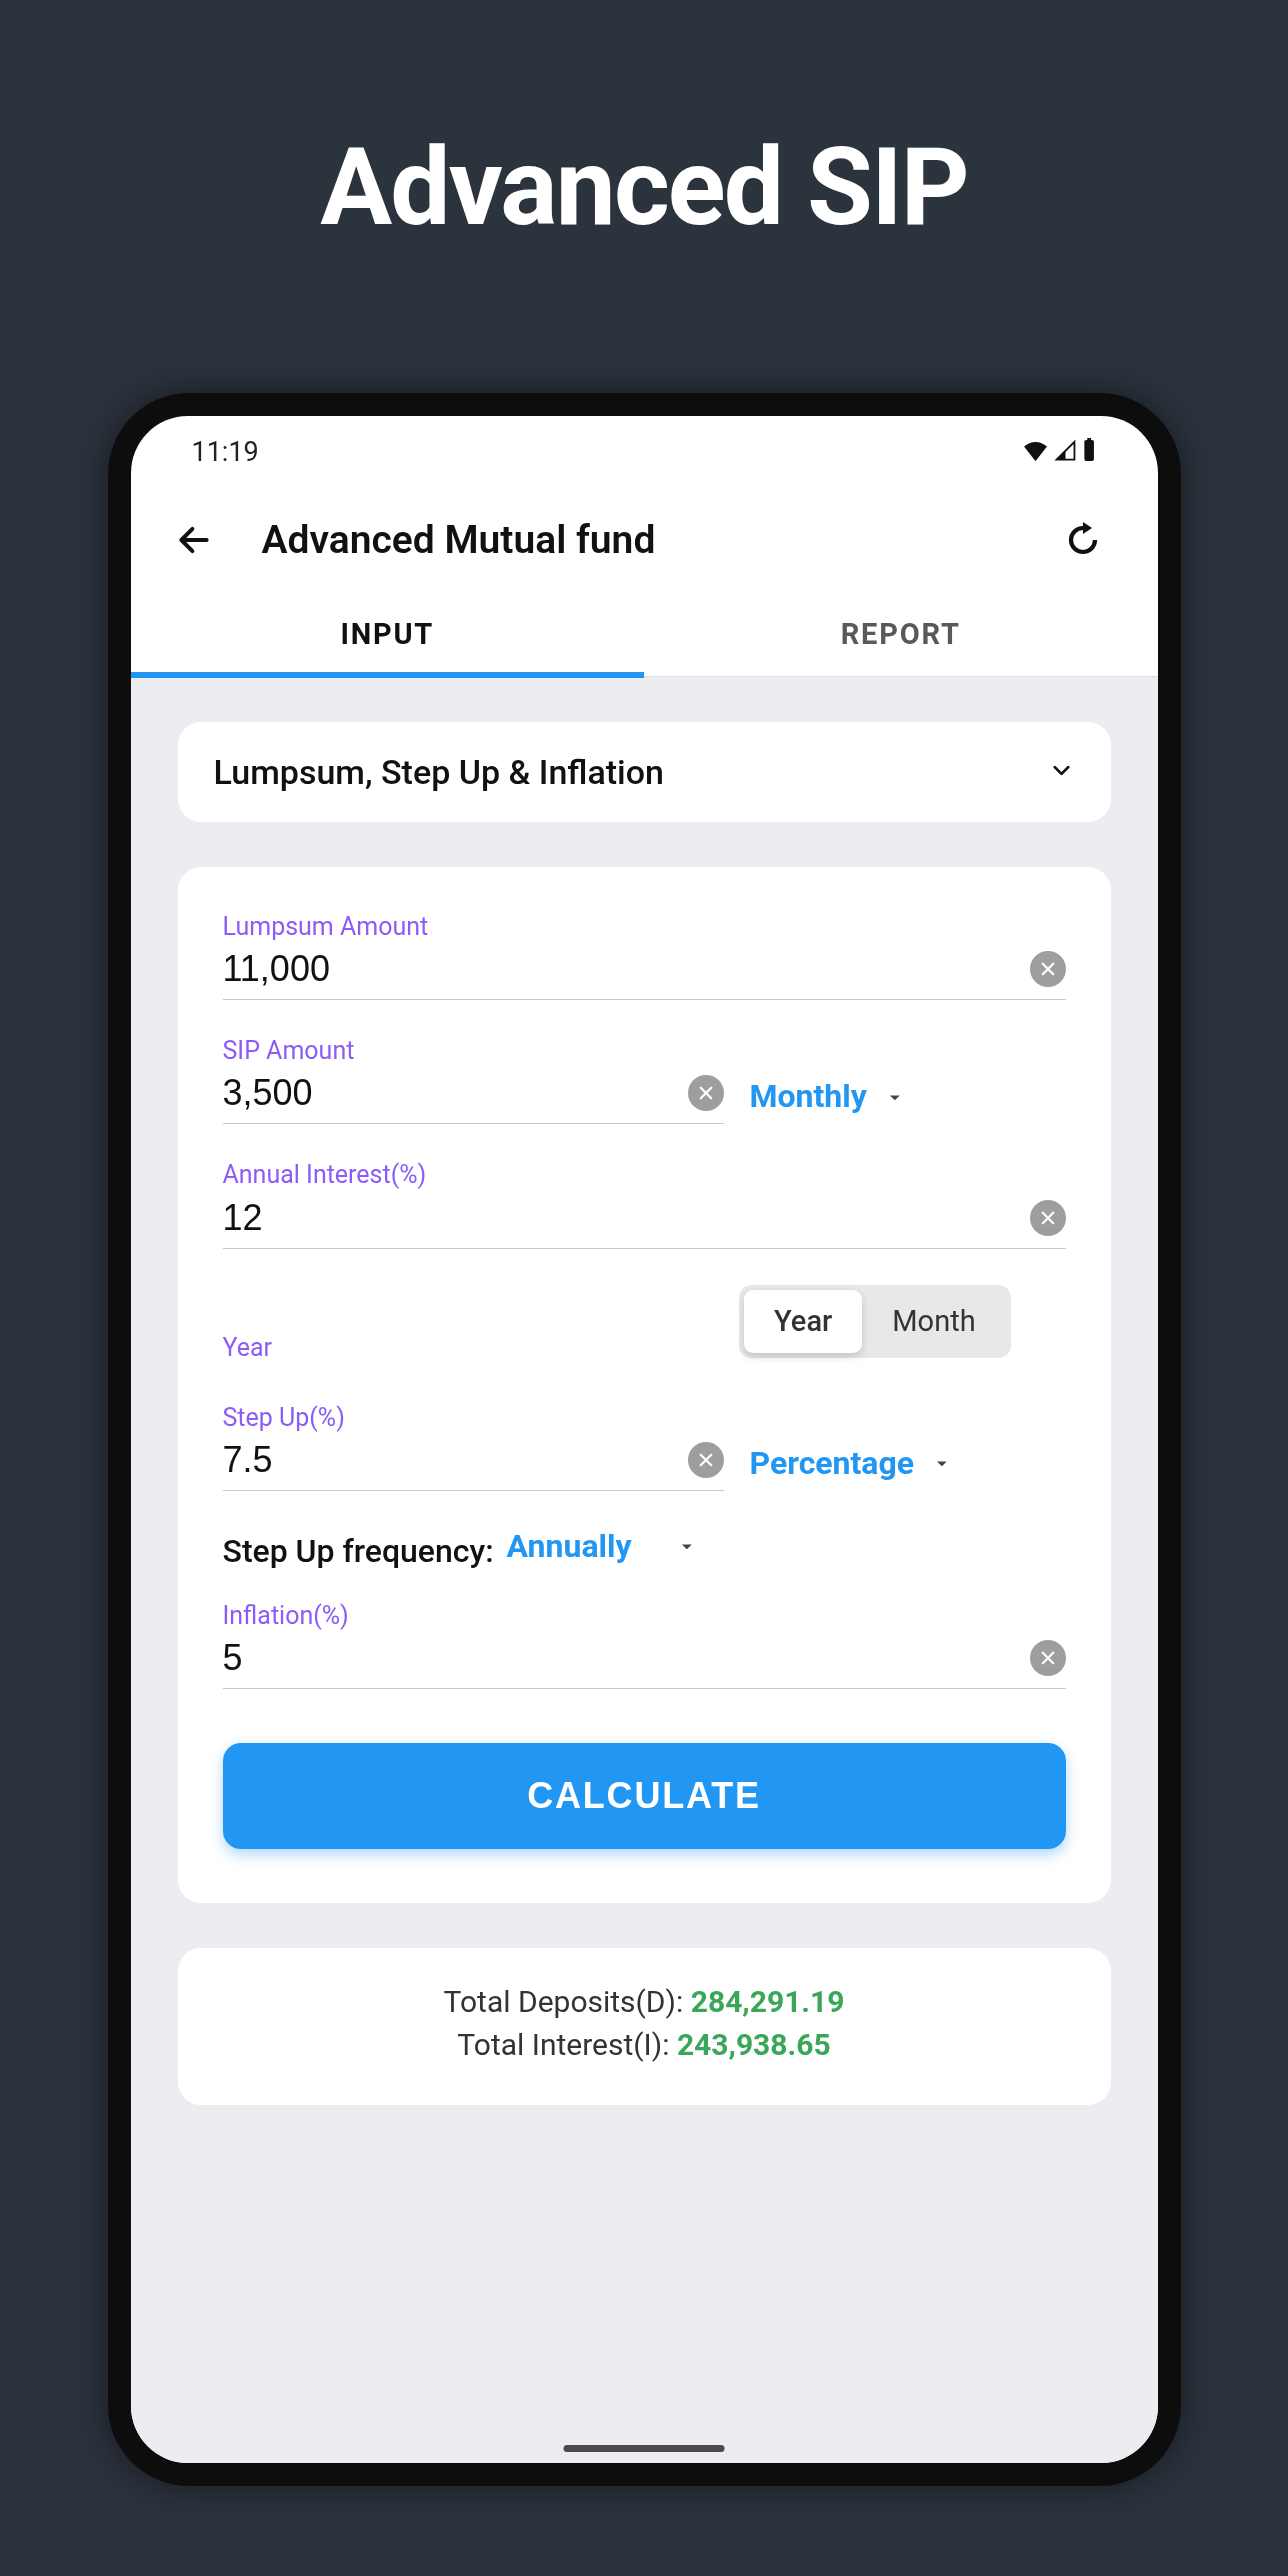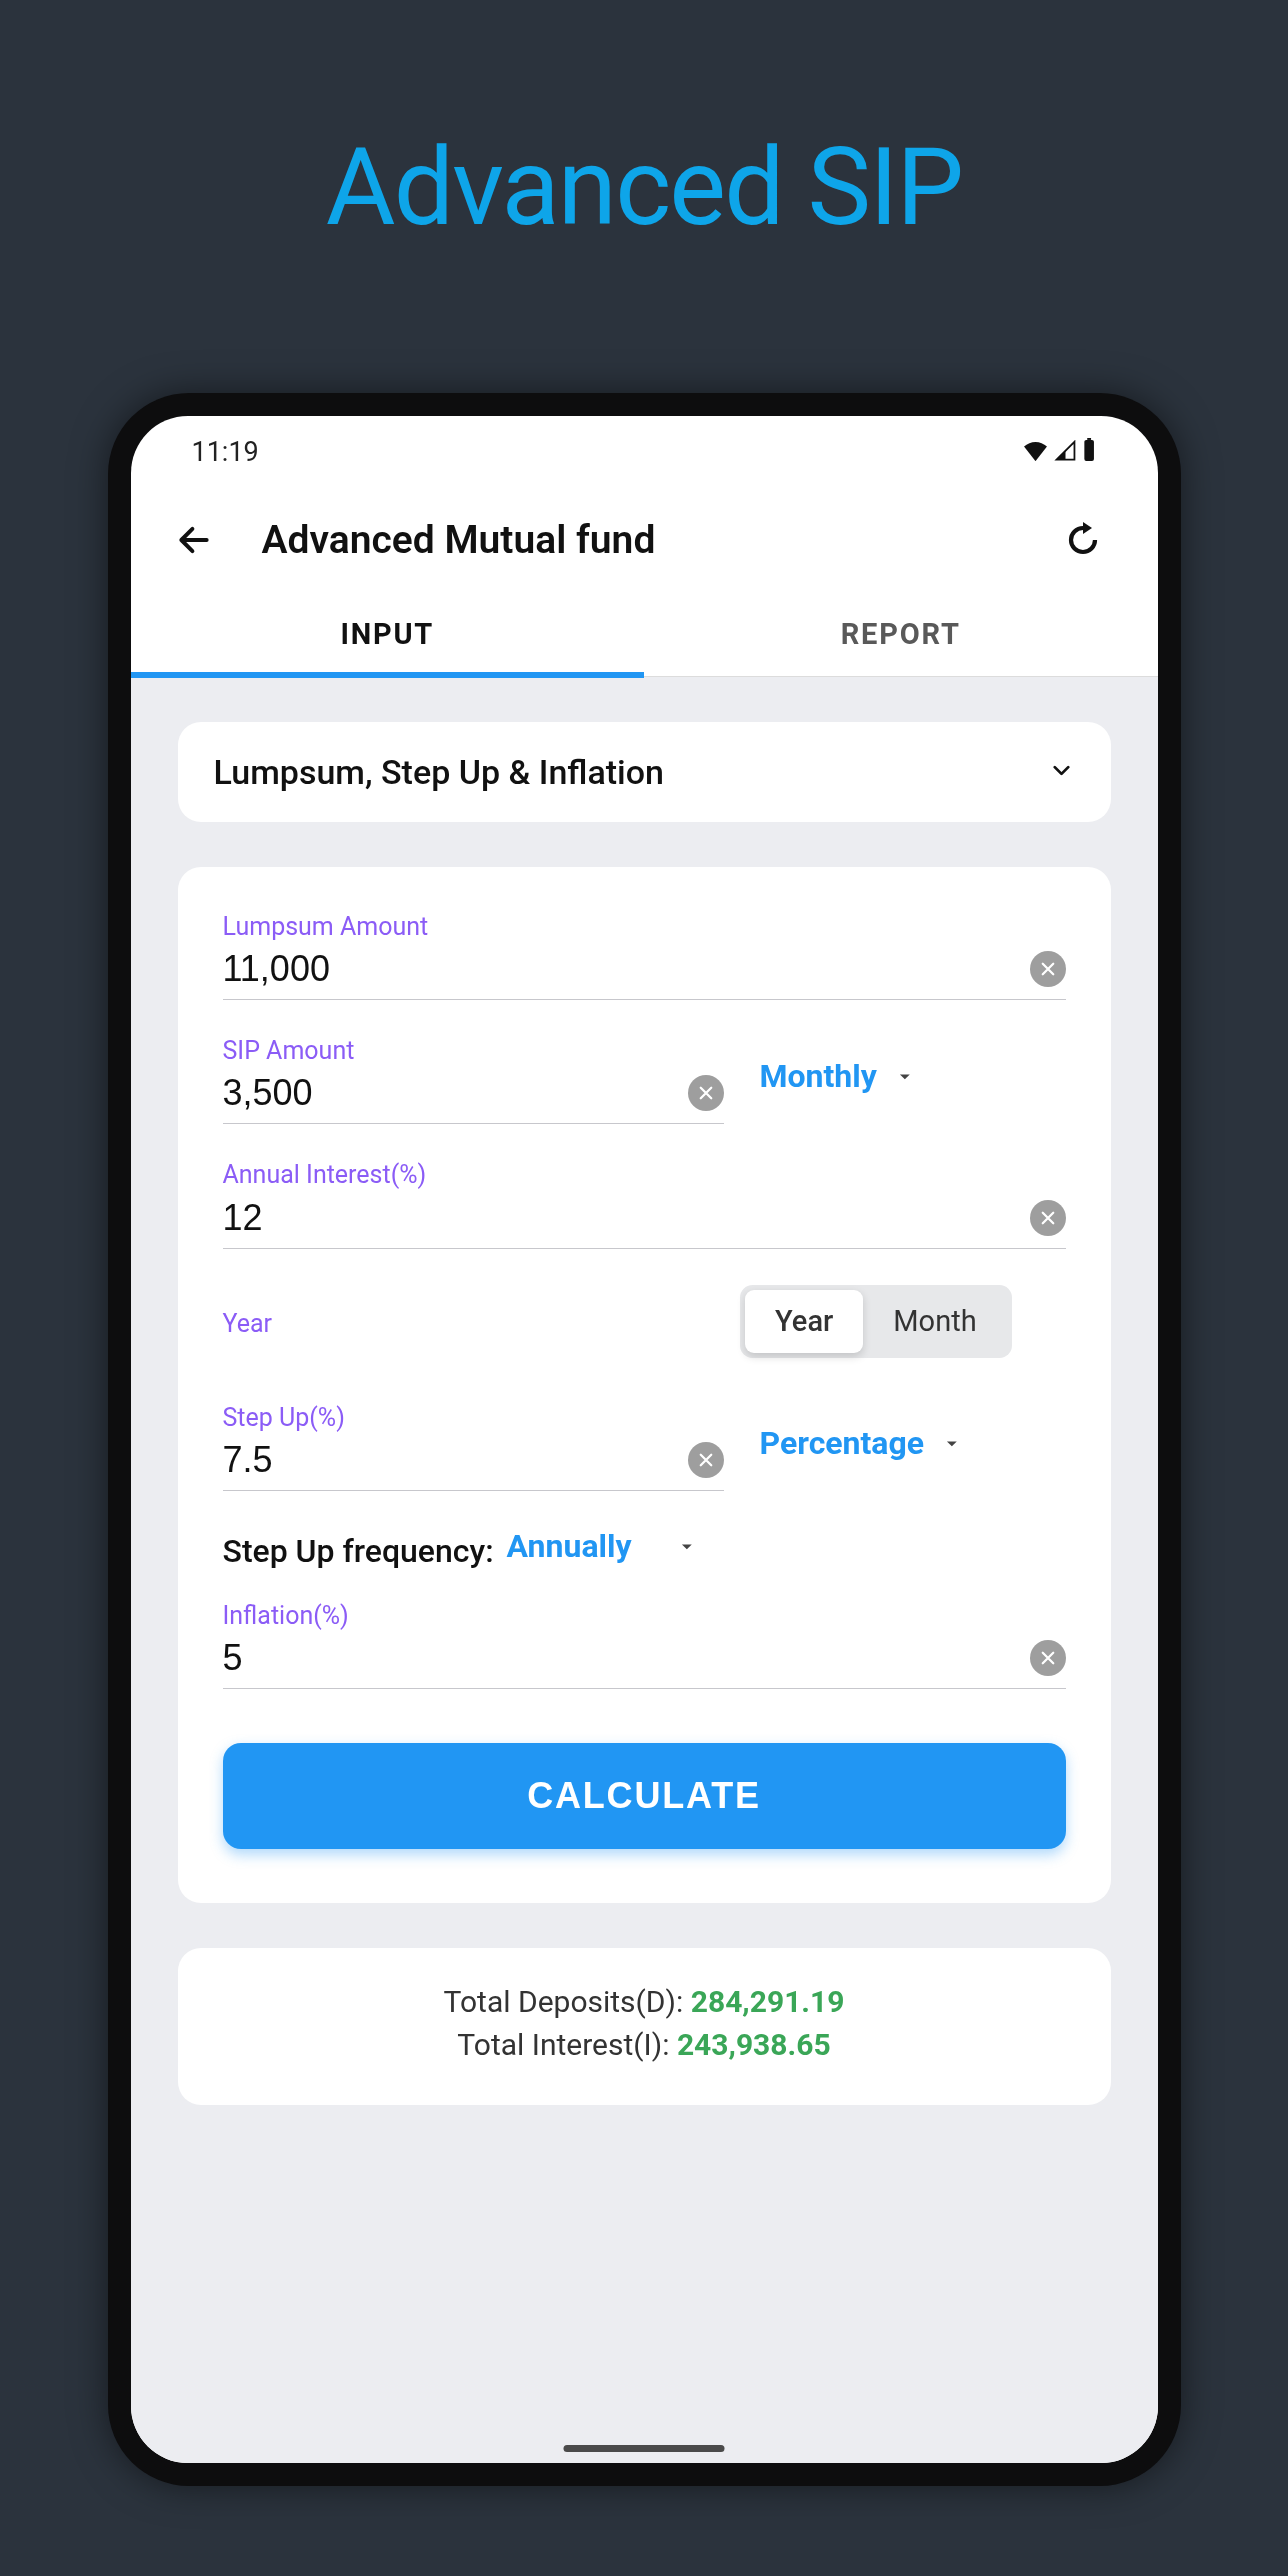--- a/index.html
+++ b/index.html
@@ -8,22 +8,22 @@
     font-family: -apple-system, BlinkMacSystemFont, "Segoe UI", Roboto, Helvetica, Arial, sans-serif;
     background: #2b333d;
     display: flex;
     flex-direction: column;
     align-items: center;
     width: 1288px;
     height: 2576px;
   }
   .page-title {
     font-size: 107px;
-    font-weight: 400;
-    color: #0ea5e9;
+    font-weight: 700;
+    color: #ffffff;
     margin-top: 125px;
     letter-spacing: -1.8px;
   }
   .phone {
     margin-top: 143px;
     width: 1073px;
     height: 2093px;
     background: #0d0d0e;
     border-radius: 81px;
     padding: 23px;
@@ -122,22 +122,22 @@
     cursor: pointer;
   }
   .form-card {
     padding: 45px 45px 54px 45px;
   }
   .field {
     margin-bottom: 36px;
   }
   .field-row {
     display: flex;
-    align-items: center;
-    gap: 36px;
+    align-items: flex-end;
+    gap: 26px;
   }
   .field-col { flex: 1; }
   .field-label {
     font-size: 25px;
     color: #8b5cf6;
     margin-bottom: 5.4px;
     display: block;
   }
   .underline-input {
     display: flex;

